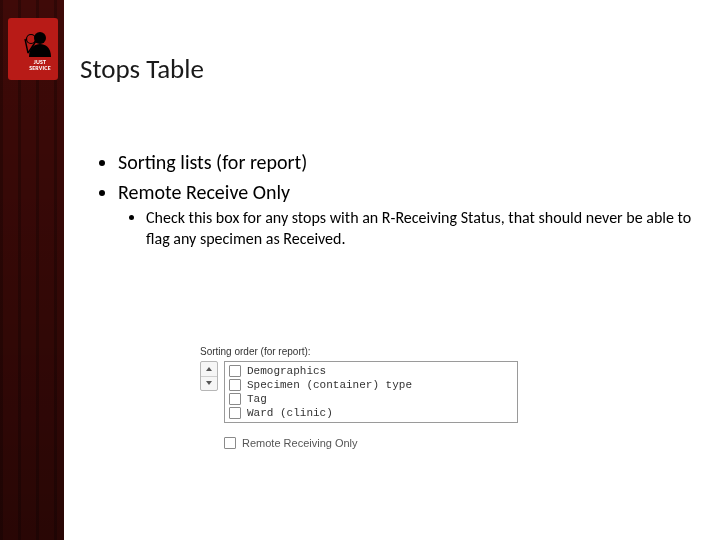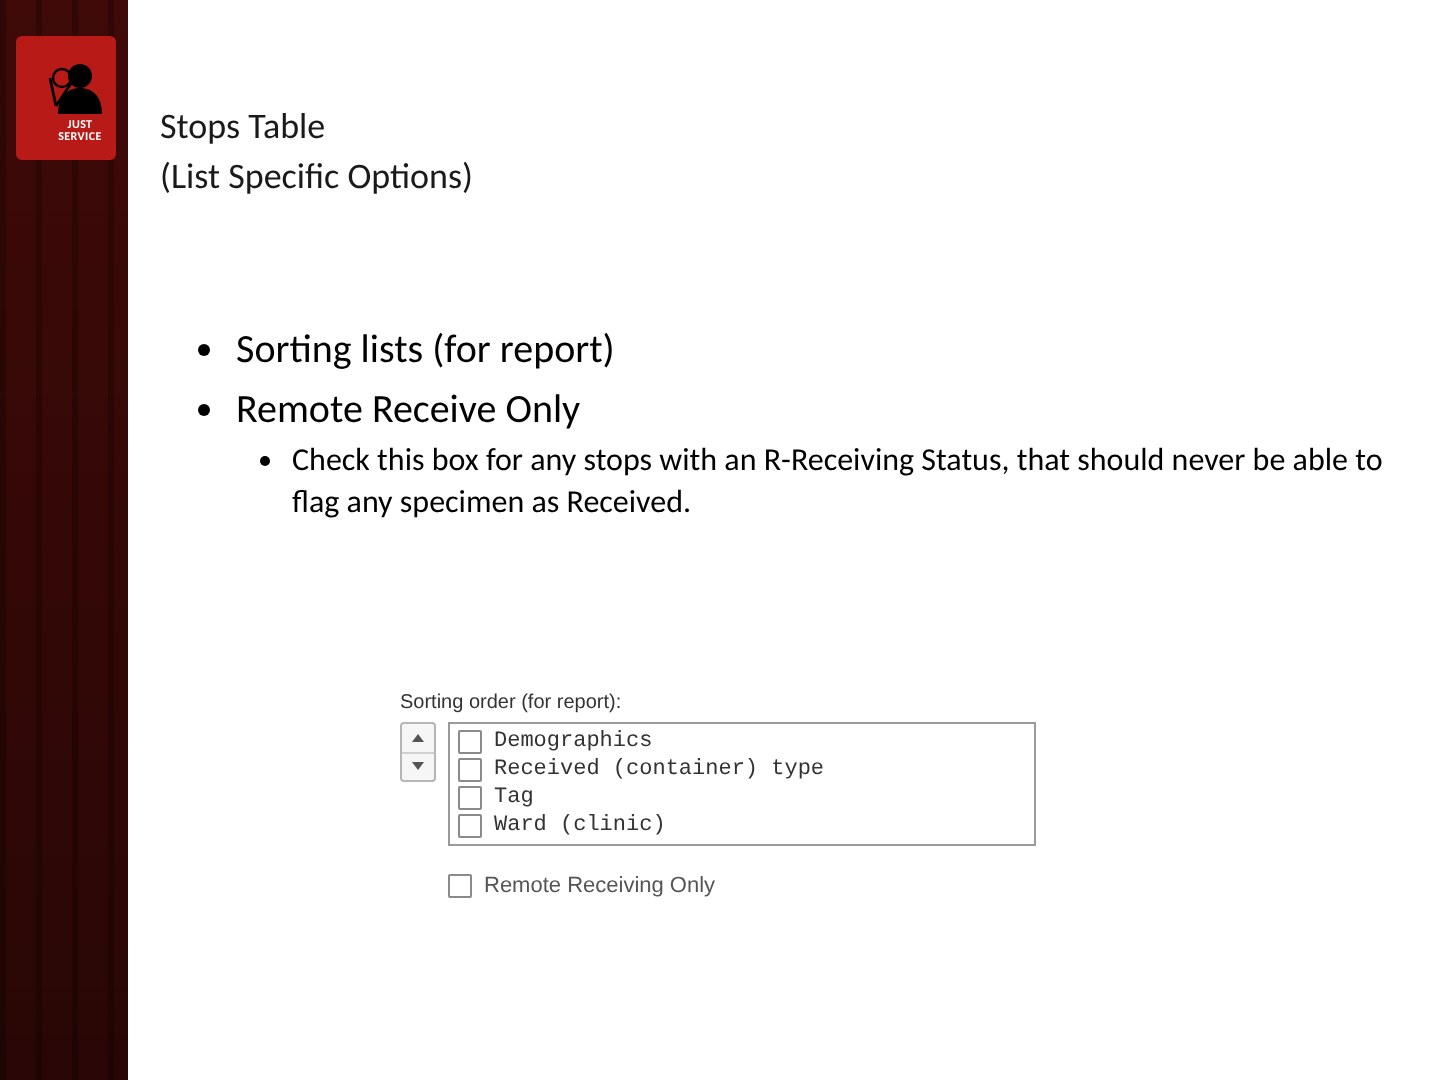--- a/index.html
+++ b/index.html
@@ -21,21 +21,21 @@
     border-radius: 3px;
     display: flex; flex-direction: column; align-items: center; justify-content: center;
     color: #fff;
     padding-left: 14px;
   }
   .logo svg { display: block; }
   .logo .logo-text { font-size: 6px; line-height: 6px; font-weight: 700; text-align: center; margin-top: 2px; letter-spacing: 0.2px; }
   .content {
     position: absolute; left: 80px; top: 52px; width: 620px;
   }
-  .title { font-size: 18px; font-weight: 400; color: #1a1a1a; line-height: 1.25; margin-bottom: 2px; }
+  .title { font-size: 27px; font-weight: 400; color: #1a1a1a; line-height: 1.25; margin-bottom: 2px; }
   .bullets { margin-top: 64px; }
   ul.b1 { list-style: disc; padding-left: 38px; }
   ul.b1 > li { font-size: 20px; margin-bottom: 6px; }
   ul.b2 { list-style: disc; padding-left: 28px; margin-top: 4px; margin-bottom: 10px; }
   ul.b2 > li { font-size: 16px; line-height: 1.3; }
   .panel-wrap {
     position: absolute; left: 200px; top: 346px; width: 318px;
   }
   .panel-label { font-family: "Segoe UI", Arial, sans-serif; font-size: 10px; color: #333; margin-bottom: 4px; }
   .panel-row { display: flex; align-items: flex-start; gap: 6px; }
@@ -71,21 +71,20 @@
       <circle cx="17" cy="11" r="6" fill="#000"></circle>
       <path d="M6 30 C6 20 12 17 17 17 C22 17 28 20 28 30 Z" fill="#000"></path>
       <path d="M5 26 L2 12 M5 26 L13 14" stroke="#000" stroke-width="1.4" fill="none"></path>
       <circle cx="8" cy="12" r="4.5" fill="none" stroke="#000" stroke-width="1.2"></circle>
     </svg>
     <div class="logo-text"><span>JUST</span><br><span>SERVICE</span></div>
   </div>
 
   <div class="content">
     <div class="title">Stops Table</div>
-    <div class="title">(List Specific Options)</div>
 
     <div class="bullets">
       <ul class="b1">
         <li>
           <span>Sorting lists (for report)</span>
         </li>
         <li>
           <span>Remote Receive Only</span>
           <ul class="b2">
             <li>Check this box for any stops with an R-Receiving Status, that should never be able to flag any specimen as Received.</li>
@@ -106,21 +105,21 @@
             <div class="arrow down"></div>
           </div>
       </div>
       <div class="listbox">
         <div class="chk-row">
           <span class="chk"></span>
           <span>Demographics</span>
         </div>
         <div class="chk-row">
           <span class="chk"></span>
-          <span>Received (container) type</span>
+          <span>Specimen (container) type</span>
         </div>
         <div class="chk-row">
           <span class="chk"></span>
           <span>Tag</span>
         </div>
         <div class="chk-row">
           <span class="chk"></span>
           <span>Ward (clinic)</span>
         </div>
       </div>

